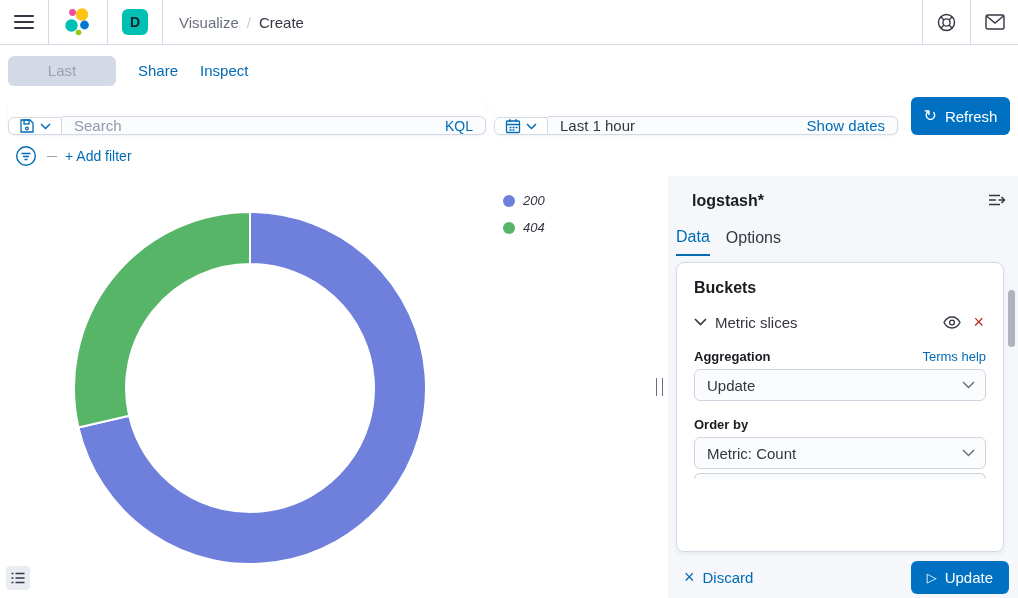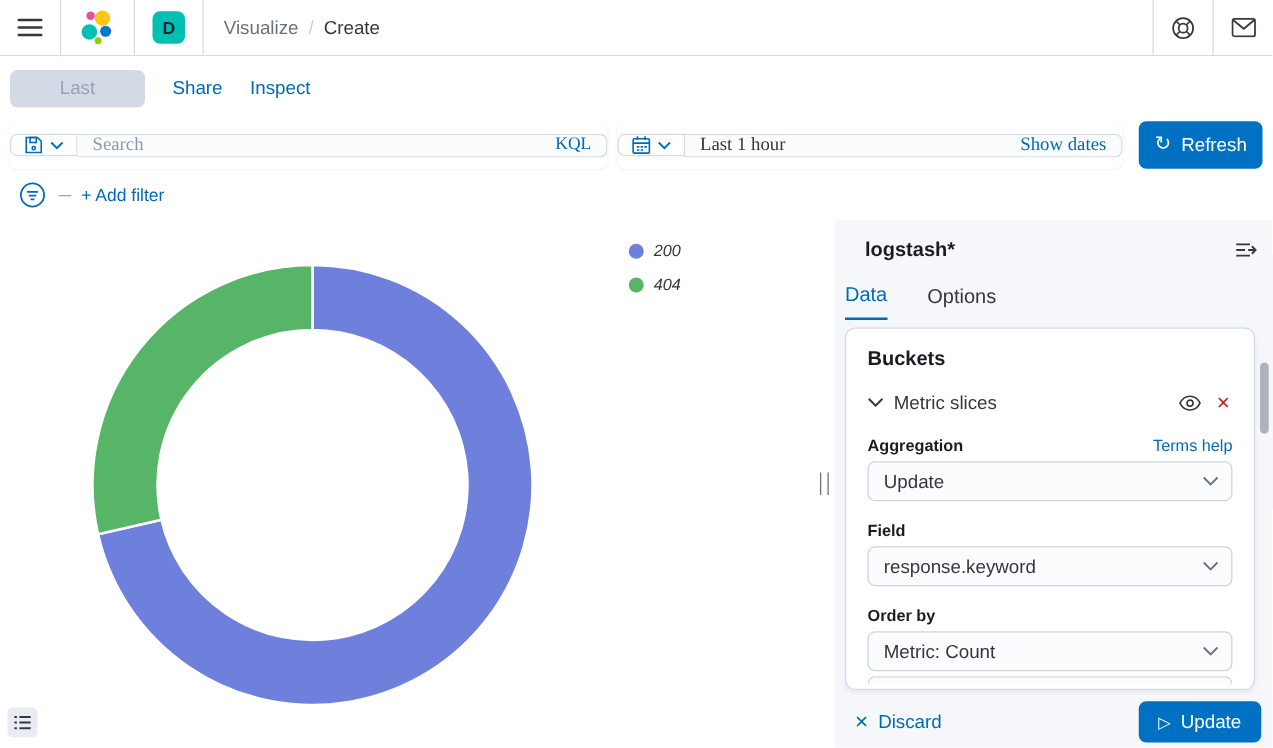--- a/index.html
+++ b/index.html
@@ -25,22 +25,22 @@
 
   
   .action-bar { display:flex; align-items:center; height:51px; padding:0 8px; background:#fff; }
   .save-btn { width:108px; height:30px; border:none; border-radius:6px; background:#D3DAE6; color:#9AA2B1;
               font-size:15px; font-weight:500; cursor:not-allowed; }
   .text-link { color:#006BB4; font-size:15px; text-decoration:none; cursor:pointer; background:none; border:none; }
   .action-bar .text-link { margin-left:22px; }
 
   
   .query-bar { display:flex; align-items:center; padding:0 8px; gap:8px; height:40px; background:#fff; }
-  .control-group { display:flex; align-items:center; height:38px; border-radius:6px;
-                   box-shadow:0 1px 2px rgba(152,162,179,0.15);font-family:Liberation Serif, serif; }
+  .control-group { display:flex; align-items:flex-end; height:38px; border-radius:6px;
+                   box-shadow:0 1px 2px rgba(152,162,179,0.15); }
   .group-btn { display:flex; align-items:center; gap:5px; padding:0 10px; background:#fff;
                border:1px solid #D3DAE6; border-radius:6px 0 0 6px; cursor:pointer; }
   .search-wrap { position:relative; display:flex; align-items:center; width:424px; background:#fbfcfd;
                  border:1px solid #D3DAE6; border-left:none; border-radius:0 6px 6px 0; }
   .search-wrap input { border:none; outline:none; background:transparent; width:100%; height:100%;
                        padding:0 54px 0 12px; font-size:15px; font-family:inherit; color:#343741; }
   .search-wrap input::placeholder { color:#8E99AB; }
   .kql-badge { position:absolute; right:12px; color:#006BB4; font-size:14px; cursor:pointer; }
   .date-wrap { position:relative; display:flex; align-items:center; width:350px; background:#fbfcfd;
                border:1px solid #D3DAE6; border-left:none; border-radius:0 6px 6px 0; }
@@ -67,21 +67,21 @@
                    background:#E9EDF3; display:flex; align-items:center; justify-content:center; cursor:pointer; }
   .resizer { position:absolute; left:650px; top:0; width:18px; height:422px; display:flex; align-items:center;
              justify-content:center; cursor:col-resize; }
   .resizer-grip { width:7px; height:18px; border-left:1.5px solid #69707D; border-right:1.5px solid #69707D; }
 
   
   .editor { position:absolute; left:668px; top:0; right:0; height:422px; background:#F5F7FA; }
   .editor-header { position:relative; padding:16px 12px 0 24px; }
   .editor-title { font-size:16px; font-weight:bold; color:#1a1c21; }
   .collapse-btn { position:absolute; right:12px; top:16px; background:none; border:none; cursor:pointer; }
-  .editor-tabs { display:flex; gap:32px; padding:18px 0 0 8px; }
+  .editor-tabs { display:flex; gap:16px; padding:18px 0 0 8px; }
   .tab { font-size:16px; padding-bottom:8px; border:none; background:none; cursor:pointer; font-family:inherit; }
   .tab.active { color:#006BB4; border-bottom:2px solid #006BB4; }
   .tab.inactive { color:#343741; }
 
   .agg-card { position:absolute; left:8px; top:86px; width:328px; height:290px; background:#fff;
               border:1px solid #D3DAE6; border-radius:8px; box-shadow:0 2px 4px rgba(152,162,179,0.15);
               padding:16px 17px 0 17px; overflow:hidden; }
   .card-title { font-size:16px; font-weight:bold; color:#1a1c21; margin-bottom:16px; }
   .bucket-row { display:flex; align-items:center; gap:8px; margin-bottom:18px; }
   .bucket-label { font-size:15px; color:#343741; flex:1; cursor:pointer; }
@@ -279,31 +279,20 @@
             <a class="text-link help-link">Terms help</a>
           </div>
           <div class="select">
             <span>Update</span>
             <svg class="ico chev" width="13" height="8" viewBox="0 0 13 8" fill="none" stroke="#69707D" stroke-width="1.5">
               <path d="M1 1l5.5 5.5L12 1"></path>
             </svg>
           </div>
         </div>
 
-        <div class="field-group">
-          <div class="label-row">
-            <span class="field-label">Field</span>
-          </div>
-          <div class="select">
-            <span>response.keyword</span>
-            <svg class="ico chev" width="13" height="8" viewBox="0 0 13 8" fill="none" stroke="#69707D" stroke-width="1.5">
-              <path d="M1 1l5.5 5.5L12 1"></path>
-            </svg>
-          </div>
-        </div>
 
         <div class="field-group" style="margin-bottom:4px;">
           <div class="label-row">
             <span class="field-label">Order by</span>
           </div>
           <div class="select">
             <span>Metric: Count</span>
             <svg class="ico chev" width="13" height="8" viewBox="0 0 13 8" fill="none" stroke="#69707D" stroke-width="1.5">
               <path d="M1 1l5.5 5.5L12 1"></path>
             </svg>

